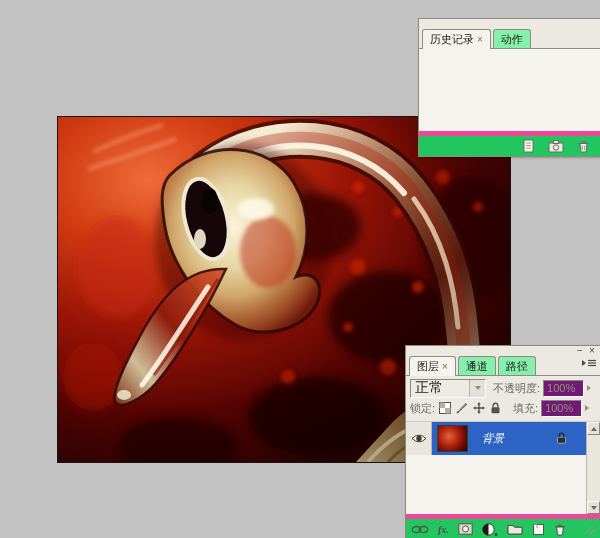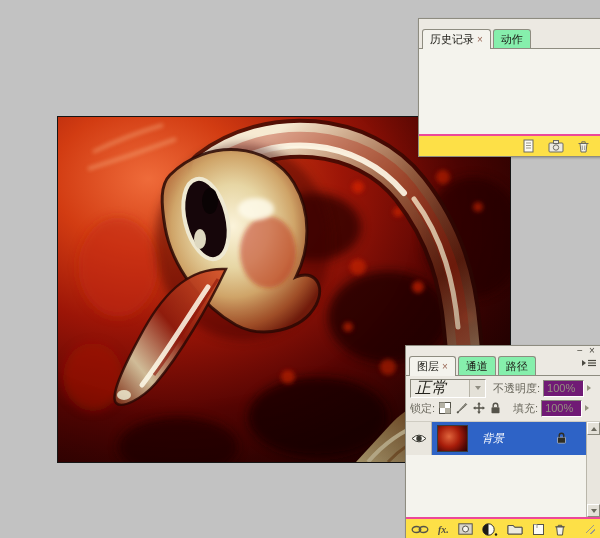--- a/index.html
+++ b/index.html
@@ -12,21 +12,21 @@
 
   
   .palette{position:absolute;background:#ece9e2;border:1px solid #8e8c80;box-shadow:1px 1px 2px rgba(0,0,0,.25);z-index:3;display:flex;flex-direction:column;}
   .p-titlebar{height:9px;display:flex;justify-content:flex-end;align-items:center;gap:2px;padding:1px 3px 0 0;}
   .win-btn{font-size:10px;line-height:8px;color:#4c4a42;width:10px;height:9px;text-align:center;cursor:default;}
   .p-tabs{display:flex;align-items:flex-end;height:19px;padding:0 0 0 3px;border-bottom:1px solid #8e8c80;position:relative;}
   .tab{font-size:11px;color:#1c1b16;background:#86efac;border:1px solid #8e8c80;border-bottom:none;border-radius:3px 3px 0 0;padding:2px 7px 1px 7px;margin-right:2px;position:relative;top:0;white-space:nowrap;}
   .tab.active{background:#f4f3ed;padding-bottom:2px;top:1px;z-index:2;}
   .tab .tab-x{color:#9a6a58;font-size:10px;margin-left:3px;}
   .p-body{flex:1;background:#f4f3ed;display:flex;flex-direction:column;min-height:0;}
-  .p-footer{height:20px;border-top:2px solid #ec4899;background:#fde047;display:flex;align-items:center;flex:none;}
+  .p-footer{height:20px;border-top:5px solid #ec4899;background:#22c55e;display:flex;align-items:center;flex:none;}
 
   
   .history-pal{left:418px;top:18px;width:181px;height:137px;}
   .hist-row-snap{height:30px;display:flex;align-items:center;border-bottom:1px solid #cfccc2;}
   .hist-src-cell{width:20px;display:flex;justify-content:center;}
   .mini-thumb{background:radial-gradient(circle at 38% 42%,#e0653c 0%,#a81d0a 45%,#560905 78%,#2b0303 100%);border:1px solid #3a3a3a;}
   .hist-thumb{width:29px;height:23px;margin-right:6px;}
   .hist-label{font-size:11px;color:#12110d;}
   .hist-row-state{height:20px;display:flex;align-items:stretch;}
   .hist-chk{width:19px;background:#fff;border:1px solid #9a988c;border-left:none;flex:none;}
@@ -36,21 +36,21 @@
   .hist-fill{flex:1;}
   .history-pal .p-footer{justify-content:flex-end;gap:13px;padding-right:10px;}
   .icon-btn{display:flex;align-items:center;justify-content:center;cursor:default;}
 
   
   .layers-pal{left:405px;top:345px;width:194px;height:193px;}
   .flyout{position:absolute;right:3px;bottom:3px;}
   .controls{background:#ece9e2;padding:2px 4px 3px 4px;border-bottom:1px solid #cfccc2;}
   .ctl-row{display:flex;align-items:center;height:20px;}
   .combo{width:74px;height:17px;background:#eceae3;border:1px solid;border-color:#8a887c #fff #fff #8a887c;display:flex;align-items:center;justify-content:space-between;}
-  .combo-val{font-size:16px;color:#23221c;padding-left:4px;font-style:italic;}
+  .combo-val{font-size:14px;color:#23221c;padding-left:4px;}
   .combo-btn{width:15px;height:100%;display:flex;align-items:center;justify-content:center;border-left:1px solid #b5b2a6;background:#e4e1d8;}
   .dd-arrow{width:0;height:0;border-left:3px solid transparent;border-right:3px solid transparent;border-top:4px solid #8f8d82;}
   .ctl-label{font-size:11px;color:#6b695e;white-space:nowrap;}
   .val-box{height:15px;min-width:33px;border:1px solid;border-color:#8a887c #fff #fff #8a887c;background:#701a75;font-size:11px;color:#94927f;display:flex;align-items:center;padding:0 3px;margin-left:3px;}
   .spin{width:0;height:0;border-top:3px solid transparent;border-bottom:3px solid transparent;border-left:4px solid #94927f;margin-left:3px;}
   .lock-icons{display:flex;align-items:center;gap:5px;margin-left:4px;}
   .layer-list{flex:1;background:#f4f3ed;display:flex;min-height:0;}
   .list-main{flex:1;display:flex;flex-direction:column;min-width:0;}
   .layer-row{height:33px;display:flex;align-items:stretch;}
   .eye-cell{width:25px;background:#e9e6de;border-right:1px solid #b9b6aa;display:flex;align-items:center;justify-content:center;flex:none;}

